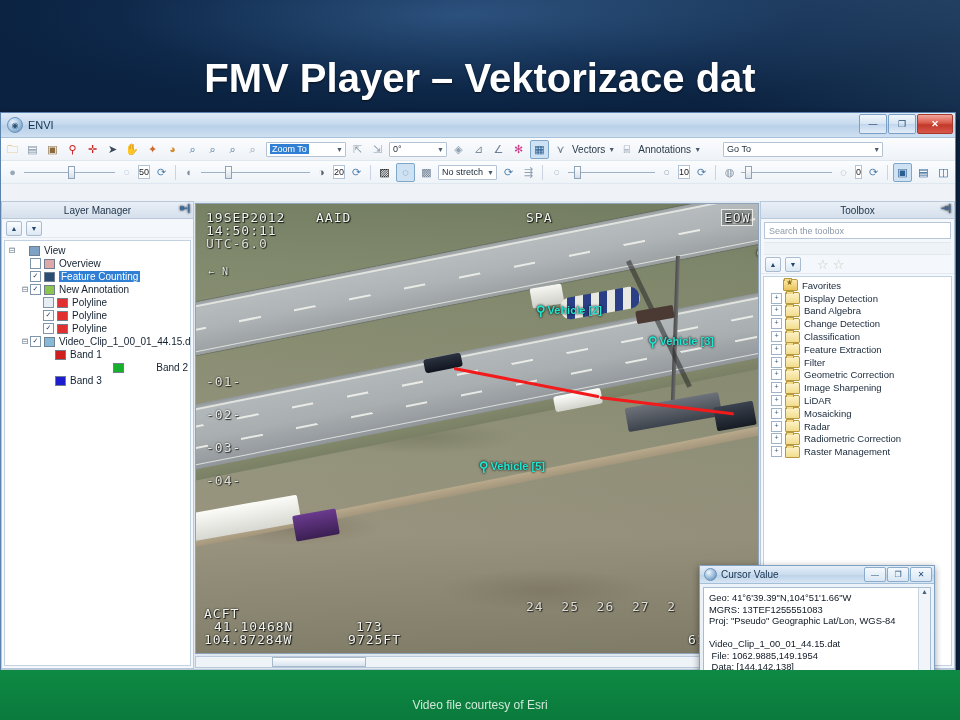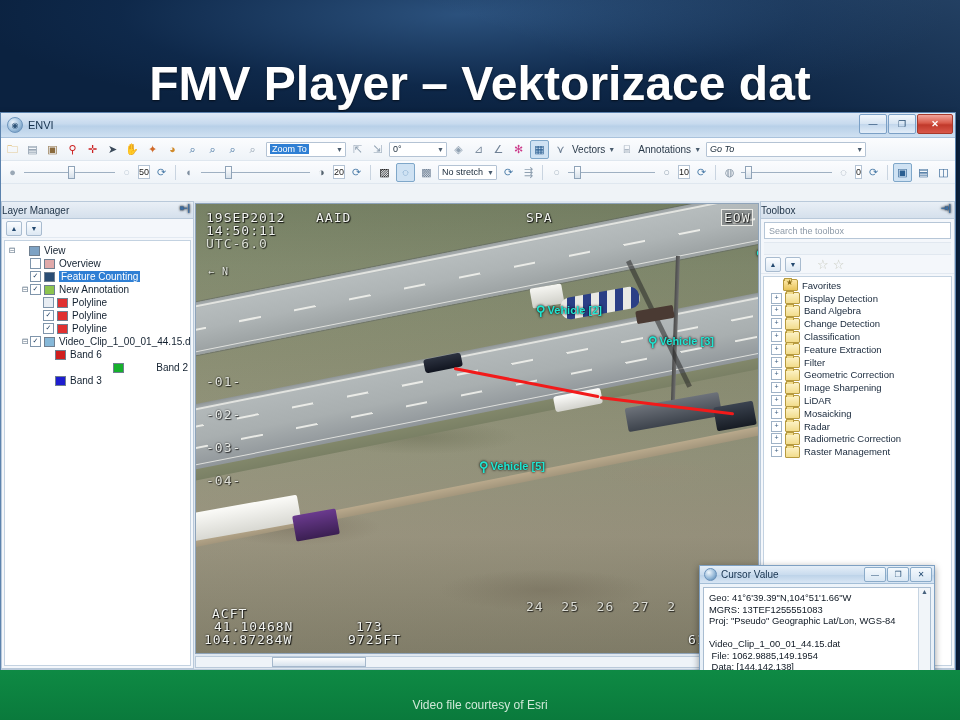--- a/index.html
+++ b/index.html
@@ -25,21 +25,21 @@
   .slide-diag{
     position:absolute;left:0;top:0;width:960px;height:120px;
     background:linear-gradient(200deg, rgba(120,170,220,.22) 0%, rgba(120,170,220,0) 42%);
   }
 
   
   .title{
     position:absolute;left:0;top:56px;width:960px;
     text-align:center;
     color:#ffffff;
-    font-size:48px;
+    font-size:40px;
     font-weight:bold;
     letter-spacing:0px;
     text-shadow:0 1px 2px rgba(0,0,0,.6);
     white-space:nowrap;
   }
 
   
   .footer-bar{
     position:absolute;left:0;bottom:0;width:960px;height:50px;
     background:linear-gradient(180deg,#0e8a44 0%,#0c8240 50%,#0a7a3c 100%);
@@ -133,21 +133,21 @@
     display:flex;background:#dfe7f0;
   }
   .panel{
     background:#f4f7fb;border:1px solid #b9c9da;box-sizing:border-box;
     display:flex;flex-direction:column;
   }
   .panel-header{
     height:16px;flex:0 0 16px;
     background:linear-gradient(180deg,#e9eff6 0%,#d5e0ec 100%);
     border-bottom:1px solid #b9c9da;
-    display:flex;align-items:center;justify-content:flex-start;
+    display:flex;align-items:center;justify-content:center;
     font-size:10px;color:#22364a;position:relative;
   }
   .panel-header .pin{
     position:absolute;right:3px;top:2px;font-size:9px;color:#3b6ea5;
   }
   .panel-subbar{
     height:18px;flex:0 0 18px;display:flex;align-items:center;gap:4px;padding:0 4px;
     background:#f4f7fb;border-bottom:1px solid #e2e9f1;
   }
   .mini-btn{
@@ -403,21 +403,21 @@
       <div class="tb-ico" style="color:#2a5e91;background:#cfe2f3;border:1px solid #7fa7c9">▦</div>
 
       <div class="tb-ico" style="color:#6f8095">⋎</div>
       <span class="tb-label">Vectors</span>
       <span class="arr" style="font-size:7px;color:#4a5c6e">▼</span>
 
       <div class="tb-ico" style="color:#6f8095">⌸</div>
       <span class="tb-label">Annotations</span>
       <span class="arr" style="font-size:7px;color:#4a5c6e">▼</span>
 
-      <div class="tb-combo" style="width:160px;margin-left:2px;font-style:italic;">
+      <div class="tb-combo" style="width:160px;margin-left:19px;">
         <span class="cap">Go To</span>
         <span class="arr">▼</span>
       </div>
     </div>
 
     <div class="toolbar">
       <div class="tb-ico" style="color:#9aa8b6">●</div>
       <div class="slider">
         <div class="track" style="width:44px"></div>
           <div class="knob"></div>
@@ -535,21 +535,21 @@
             <div class="tnode" style="padding-left: 13px;">
               <span class="tw">⊟</span>
               <span class="cbx">✓</span>
               <span class="swatch" style="background: rgb(134, 184, 216);"></span>
               <span class="tlabel">Video_Clip_1_00_01_44.15.dat</span>
             </div>
             <div class="tnode" style="padding-left: 26px;">
               <span class="tw"></span>
               <span style="width: 12px; flex: 0 0 12px;"></span>
               <span class="swatch" style="background: rgb(208, 30, 30);"></span>
-              <span class="tlabel">Band 6</span>
+              <span class="tlabel">Band 1</span>
             </div>
             <div class="tnode" style="padding-left: 26px; justify-content: space-between;">
               <span class="tw"></span>
               <span style="width: 12px; flex: 0 0 12px;"></span>
               <span class="swatch" style="background: rgb(22, 176, 44);"></span>
               <span class="tlabel">Band 2</span>
             </div>
             <div class="tnode" style="padding-left: 26px;">
               <span class="tw"></span>
               <span style="width: 12px; flex: 0 0 12px;"></span>
@@ -610,21 +610,21 @@
             <div class="osd" style="left:330px;top:6px;">SPA</div>
             <div class="osd box" style="left:525px;top:5px;">EOW</div>
             <div class="osd" style="left:12px;top:62px;font-size:10px;opacity:.85">← N</div>
 
             <div class="osd" style="left:10px;top:170px;opacity:.85">-01-</div>
             <div class="osd" style="left:10px;top:203px;opacity:.85">-02-</div>
             <div class="osd" style="left:10px;top:236px;opacity:.85">-03-</div>
             <div class="osd" style="left:10px;top:269px;opacity:.8">-04-</div>
 
             <div class="osd" style="left:330px;top:395px;opacity:.8">24  25  26  27  2</div>
-            <div class="osd" style="left:16px;top:402px;">ACFT</div>
+            <div class="osd" style="left:8px;top:402px;">ACFT</div>
             <div class="osd" style="left:18px;top:415px;">41.10468N</div>
             <div class="osd" style="left:8px;top:428px;">104.87284W</div>
             <div class="osd" style="left:160px;top:415px;">173</div>
             <div class="osd" style="left:152px;top:428px;">9725FT</div>
             <div class="osd" style="left:492px;top:428px;">6125FT</div>
 
             <div id="annot-layer">
                 <div class="pin" style="left: 560px; top: 44px; color: rgb(33, 230, 210);">
                   <span class="glyph">⚲</span>
                 </div>

